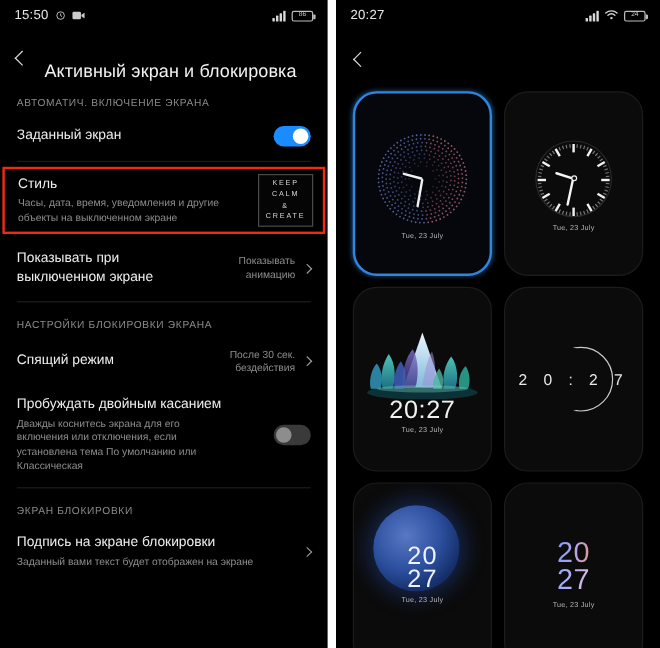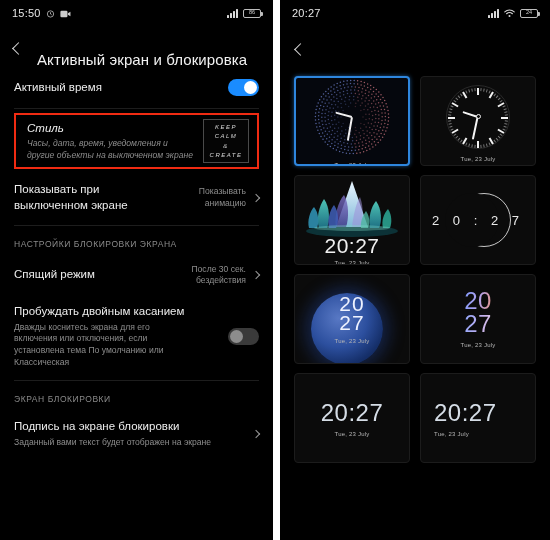--- a/index.html
+++ b/index.html
@@ -91,21 +91,21 @@
   }
   .divider { height:1px; background:#1d1d1d; margin: 3px 14px; }
 
   
   .toggle { width:31px;height:17px;border-radius:9px;background:#3a3a3a;position:relative;flex:0 0 auto;}
   .toggle .knob{position:absolute;top:2px;left:2px;width:13px;height:13px;border-radius:50%;background:#8d8d8d;}
   .toggle.on{background:#1a8cff;}
   .toggle.on .knob{left:16px;background:#ffffff;}
 
   
-  .highlight-wrap { position:relative; margin: 4px 14px; font-style: italic; }
+  .highlight-wrap { position:relative; margin: 4px 2px; }
   .hl-box {
     border: 2.5px solid #f02b12;
     padding: 4px 8px 4px 11px;
     display:flex; align-items:center; justify-content:space-between;
     gap:8px;
   }
   .keepcalm {
     width: 46px; height: 44px;
     border: 1px solid #4a4a4a;
     background:#050505;
@@ -118,21 +118,21 @@
   .theme-title { color:#f4f4f4; font-size:14px; }
   .theme-head { height:46px; display:flex; align-items:center; padding:0 16px; position:relative; }
   .theme-head .back-chevron { position:absolute; left:16px; }
   .theme-head .theme-title { flex:1; text-align:center; }
 
   .grid {
     display:grid; grid-template-columns: 1fr 1fr;
     gap: 9px 10px; padding: 4px 14px 0 14px;
   }
   .card {
-    position:relative; height: 90px; border-radius: 4px;
+    position:relative; height: 154px; border-radius: 20px;
     background:#0b0b0b; border:1px solid #1c1c1c;
     overflow:hidden;
     display:flex; flex-direction:column; align-items:center; justify-content:center;
   }
   .card.selected { border:2px solid #2e86de; background:#05070d; box-shadow:0 0 4px rgba(46,134,222,.6); }
   .card-date { font-size:6px; color:#b5b5b5; letter-spacing:.2px; }
 
   
   .particle-wrap { position:relative; width:78px; height:78px; margin-top:4px; }
   .hand { position:absolute; background:#f0f0f0; border-radius:1px; transform-origin: bottom center; }
@@ -203,24 +203,25 @@
       </div>
     </div>
 
     <div class="titlebar">
       <div class="back-chevron"></div>
       <div class="page-title">Активный экран и блокировка</div>
     </div>
 
     <div class="settings">
 
+      <div class="section-hdr">АВТОМАТИЧ. ВКЛЮЧЕНИЕ ЭКРАНА</div>
 
       <div class="row">
         <div class="rl">
-            <div class="row-title">Активный время</div>
+            <div class="row-title">Заданный экран</div>
           </div>
         <div class="row-right">
           <div class="toggle on">
               <div class="knob"></div>
             </div>
         </div>
       </div>
 
       <div class="divider"></div>
 

